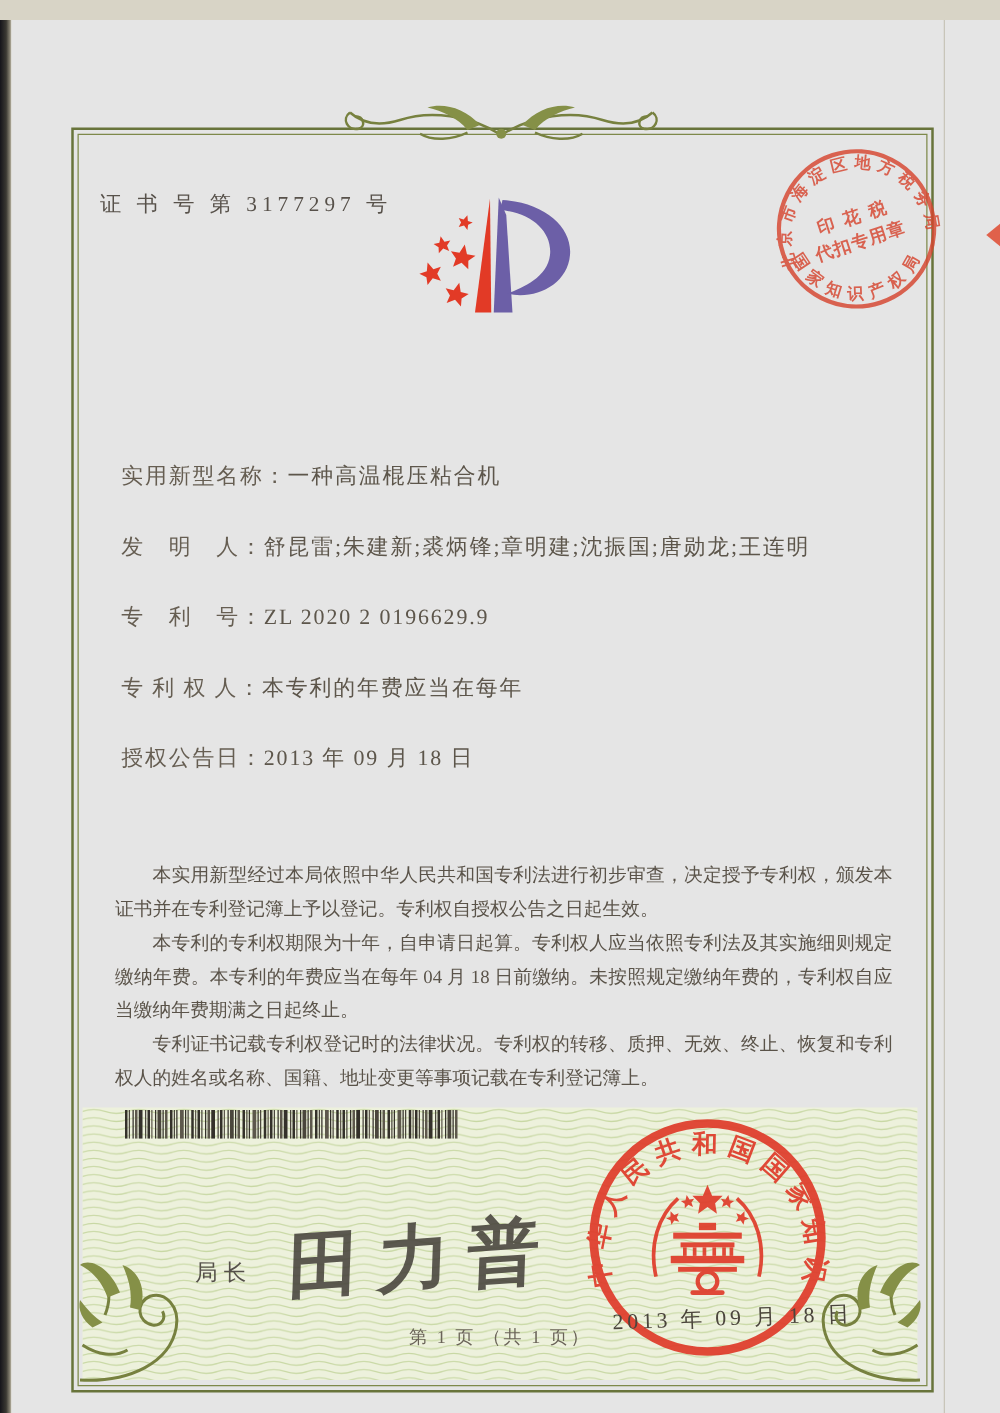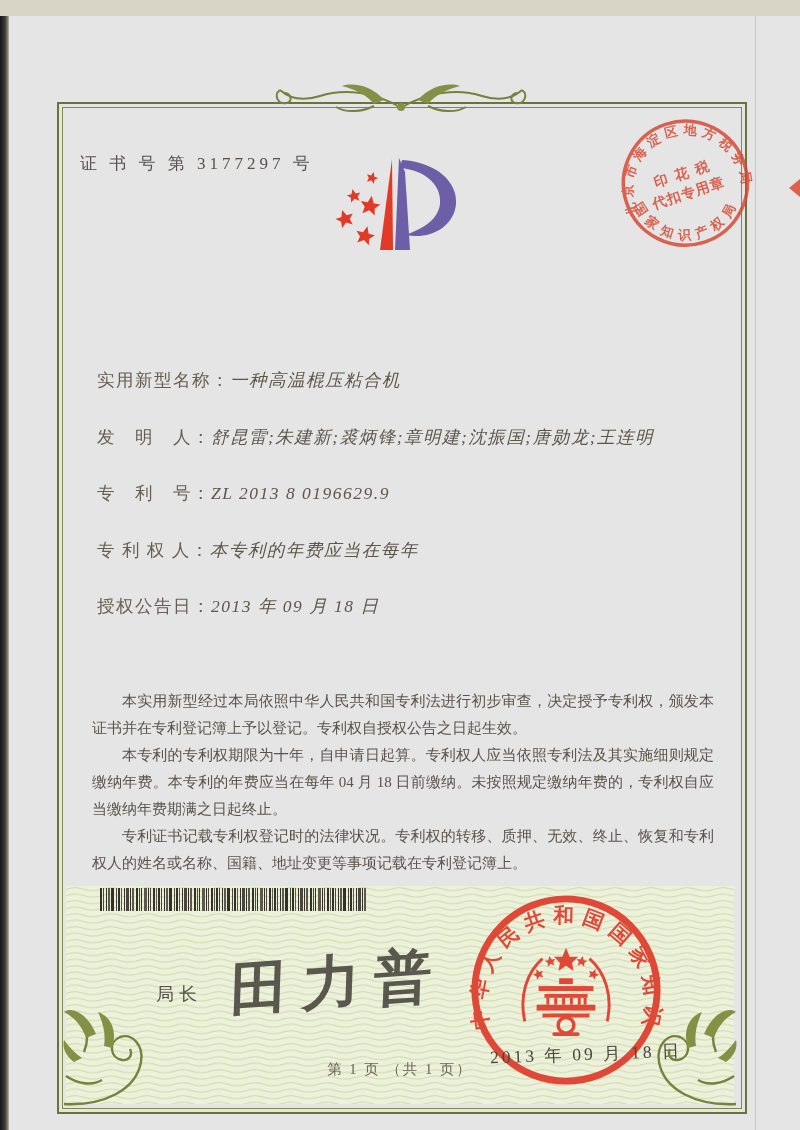--- a/index.html
+++ b/index.html
@@ -35,29 +35,29 @@
 
   
   .logo{position:absolute;left:328px;top:130px;z-index:2;}
 
   .title{position:absolute;left:0;top:250px;width:800px;text-align:center;
     font-size:42px;font-weight:600;letter-spacing:9px;color:#4e473e;z-index:2;}
 
   .fields{position:absolute;left:97px;top:352px;width:600px;z-index:2;}
   .field-row{height:56.5px;font-size:17.5px;letter-spacing:1.5px;color:#665e52;white-space:nowrap;}
   .field-row .lab{color:#665e52;text-align:center;}
-  .field-row .val{color:#5d564b;font-style:italic;}
+  .field-row .val{color:#5d564b;}
 
   .legal{position:absolute;left:92px;top:672px;width:622px;z-index:2;
     font-size:15px;line-height:27px;color:#5a5349;text-align:justify;}
   .legal p{margin:0;text-indent:2em;}
 
   .barcode{position:absolute;left:100px;top:872px;z-index:2;}
 
-  .sign-block{position:absolute;left:156px;top:928px;z-index:2;display:flex;align-items:center;}
+  .sign-block{position:absolute;left:156px;top:952px;z-index:2;display:flex;align-items:center;}
   .sign-title{font-size:18px;letter-spacing:5px;color:#55504a;margin-top:22px;}
   .sign-name{font-size:58px;font-weight:bold;letter-spacing:14px;color:#47433c;
     margin-left:28px;transform:rotate(-4deg) skewX(-6deg);opacity:.88;}
 
   .seal{position:absolute;left:468px;top:876px;z-index:2;opacity:.92;}
   .seal-date{position:absolute;left:490px;top:1026px;z-index:3;font-size:17.5px;
     letter-spacing:3px;color:#4b453c;transform:rotate(-2deg);}
 
   .tax-stamp{position:absolute;left:615px;top:96px;z-index:5;opacity:.82;transform:rotate(-18deg);}
 
@@ -181,21 +181,21 @@
 
 
   <div class="fields">
     <div class="field-row">
       <span class="lab">实用新型名称：</span><span class="val">一种高温棍压粘合机</span>
     </div>
     <div class="field-row">
       <span class="lab">发　明　人：</span><span class="val">舒昆雷;朱建新;裘炳锋;章明建;沈振国;唐勋龙;王连明</span>
     </div>
     <div class="field-row">
-      <span class="lab">专　利　号：</span><span class="val">ZL 2013 8 0196629.9</span>
+      <span class="lab">专　利　号：</span><span class="val">ZL 2020 2 0196629.9</span>
     </div>
     <div class="field-row">
       <span class="lab">专 利 权 人：</span><span class="val">本专利的年费应当在每年</span>
     </div>
     <div class="field-row">
       <span class="lab">授权公告日：</span><span class="val">2013 年 09 月 18 日</span>
     </div>
   </div>
 
   <div class="legal">

